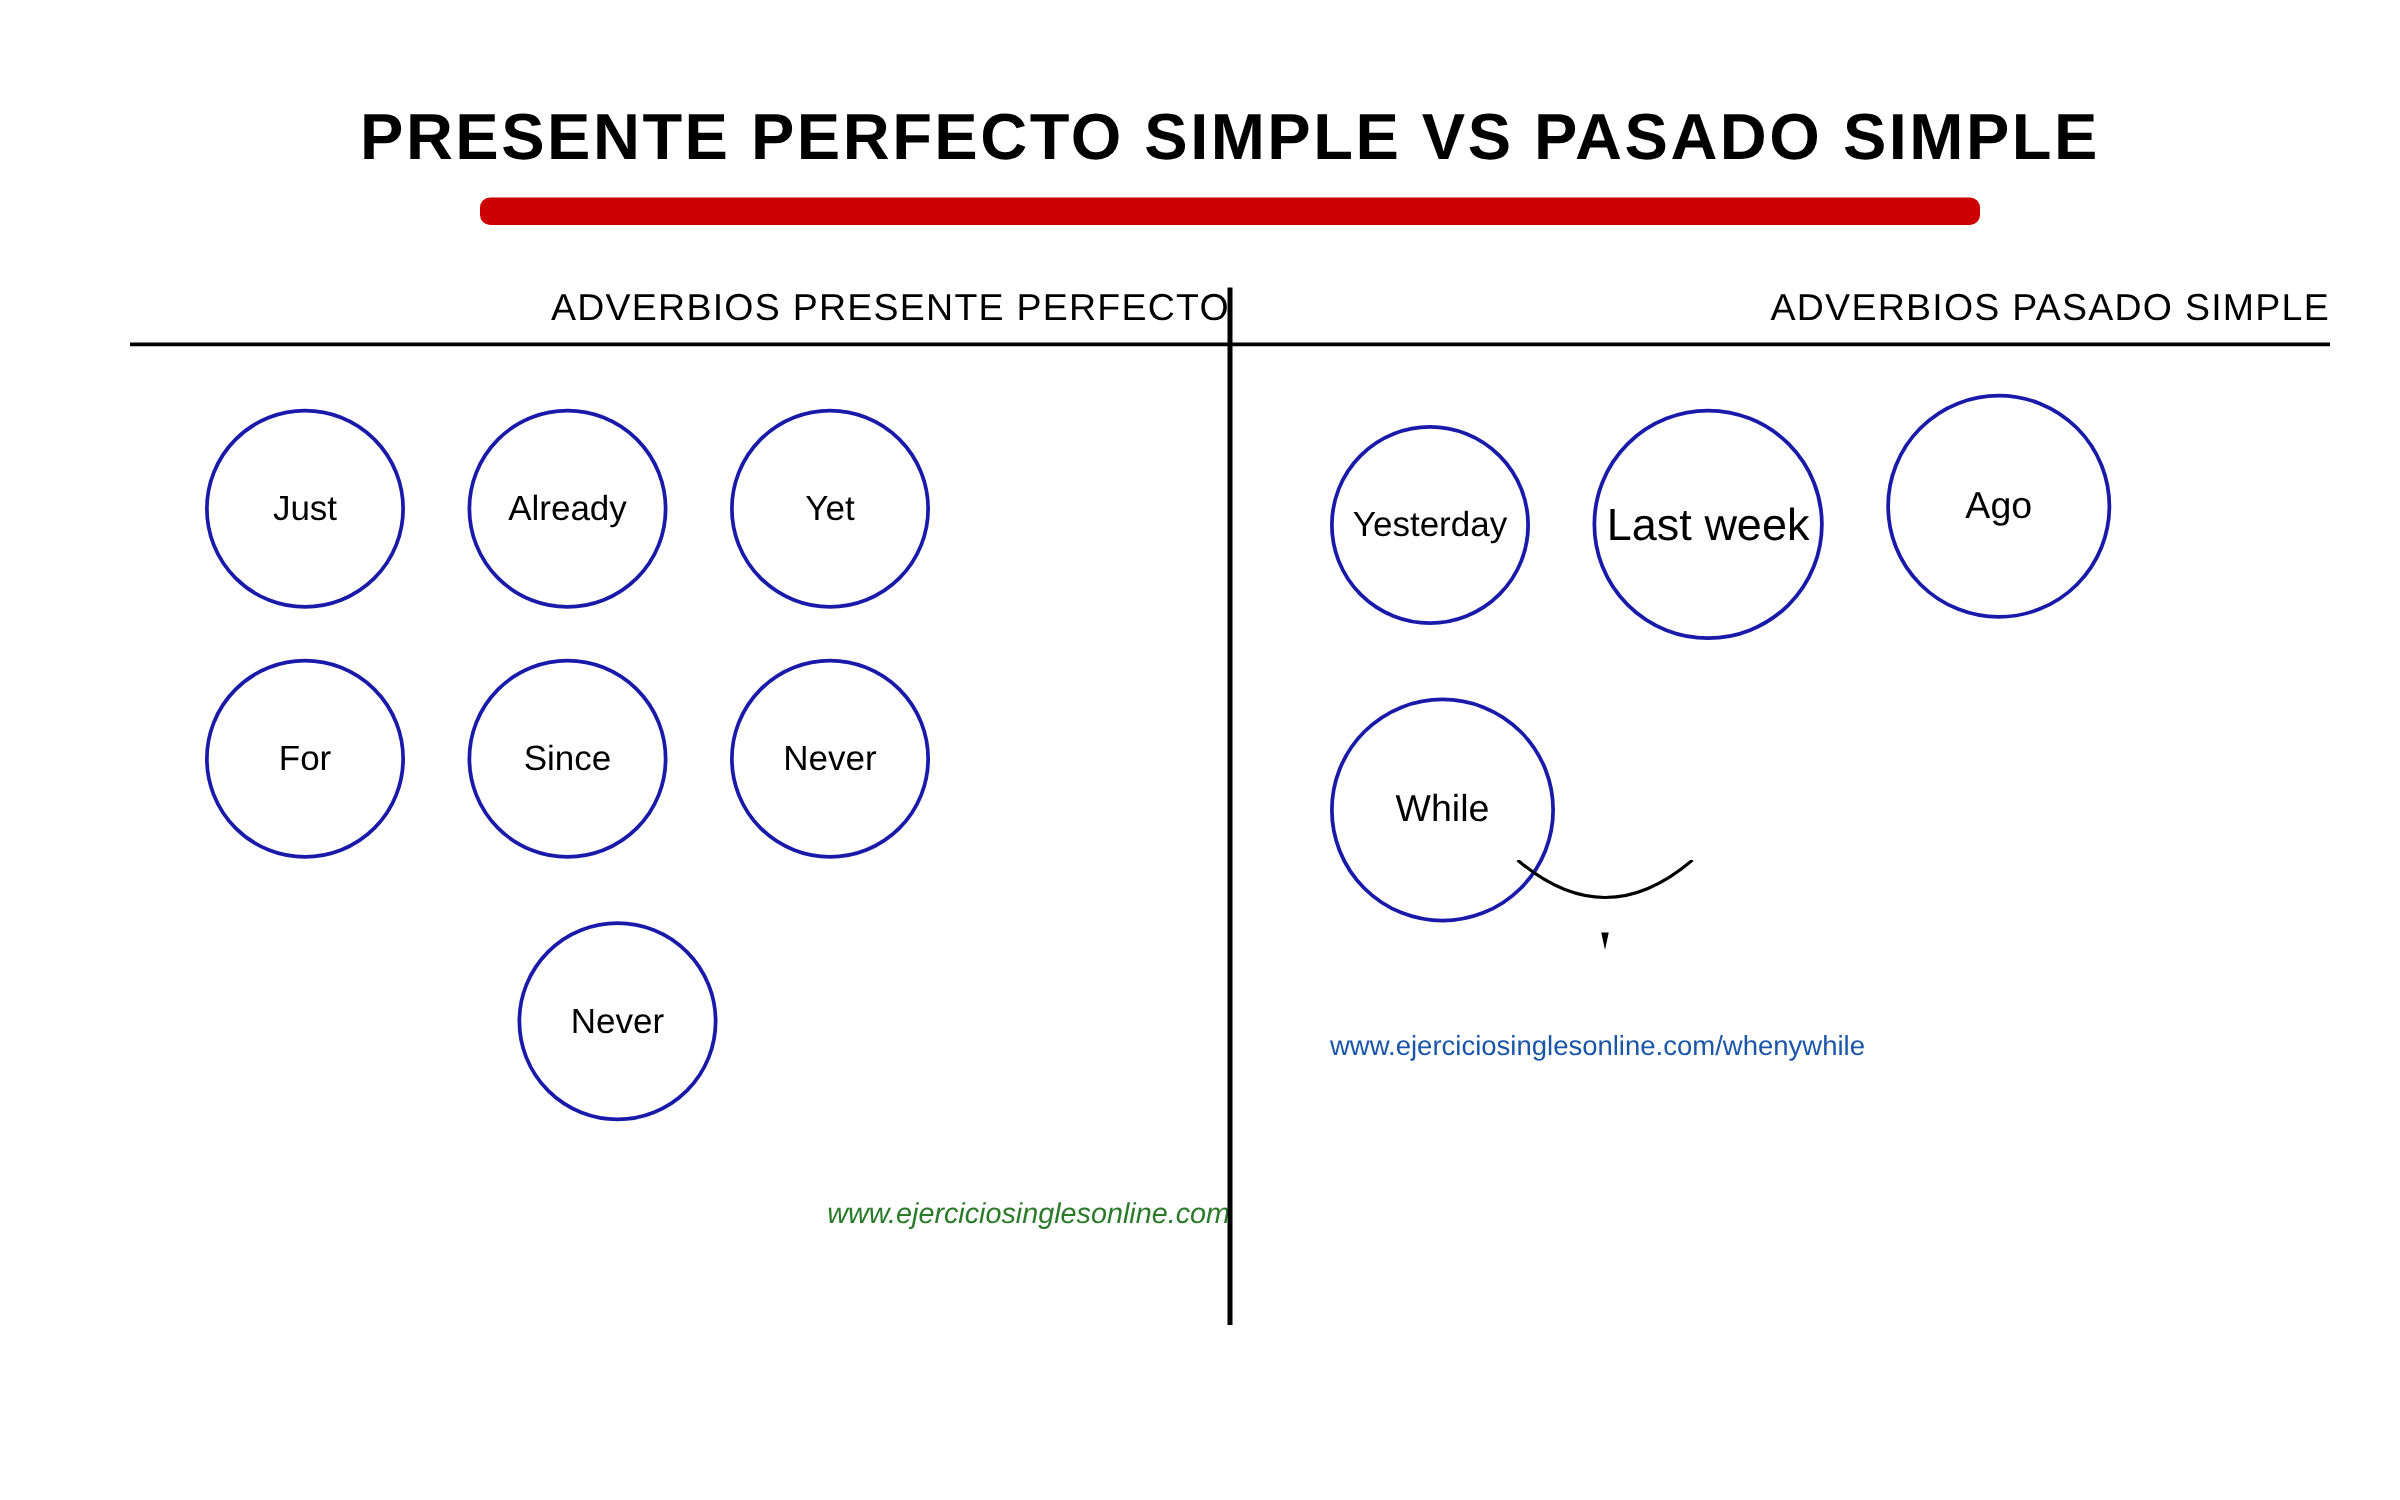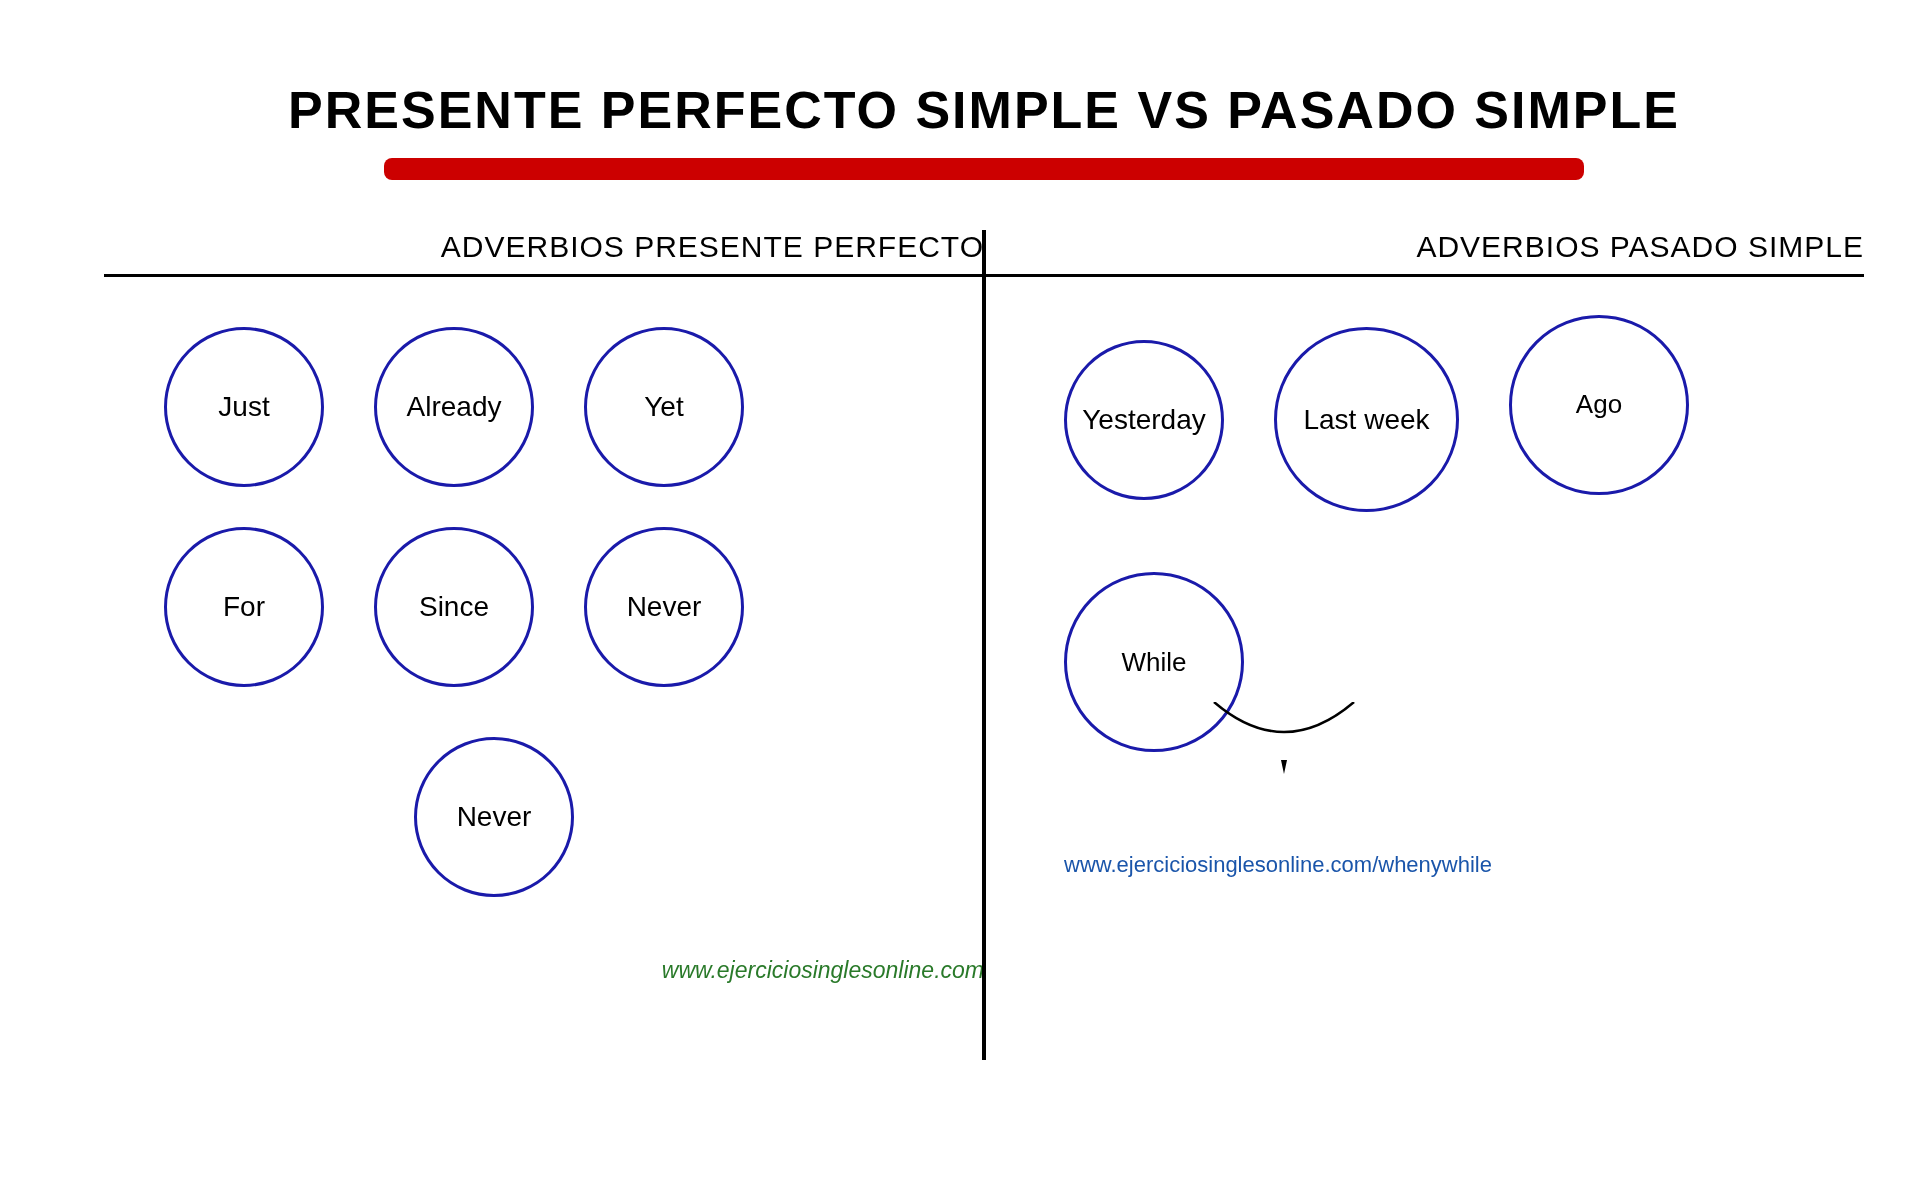--- a/index.html
+++ b/index.html
@@ -104,27 +104,27 @@
       justify-content: center;
       font-size: 28px;
       color: #000000;
       font-family: Arial, sans-serif;
       flex-shrink: 0;
     }
 
     .circle-lg {
       width: 180px;
       height: 180px;
-      font-size: 26px;
+      font-size: 30px;
     }
 
     .right-circles-grid {
       display: flex;
       flex-direction: column;
-      gap: 40px;
+      gap: 26px;
       width: 100%;
       align-items: flex-start;
       padding-left: 80px;
     }
 
     .website-link {
       font-size: 23px;
       color: #2a7a2a;
       margin-top: 40px;
       font-family: Arial, sans-serif;
@@ -222,21 +222,21 @@
     <div class="column">
       <div class="column-title">ADVERBIOS PASADO SIMPLE</div>
       <div class="column-underline"></div>
 
       <div class="right-circles-grid">
 
         <div class="circles-row">
           <div class="circle">
             <span>Yesterday</span>
           </div>
-          <div class="circle" style="width:185px;height:185px;font-size:28px;">
+          <div class="circle" style="width:185px;height:185px;font-size:36px;">
             <span>Last week</span>
           </div>
           <div class="circle circle-lg" style="margin-top:-30px;">
             <span>Ago</span>
           </div>
         </div>
 
         <div class="circles-row when-while-wrapper" style="margin-top: 20px; gap: 80px;">
           <div class="circle circle-lg">
             <span>While</span>

